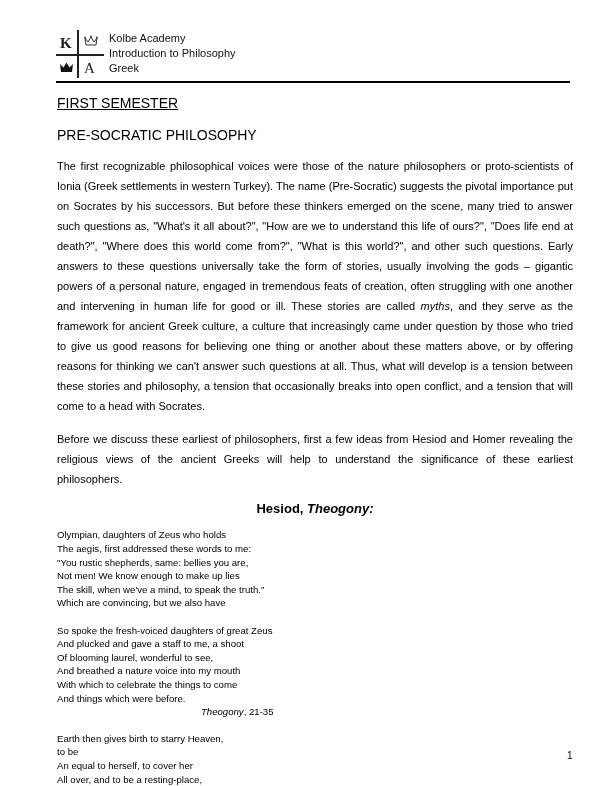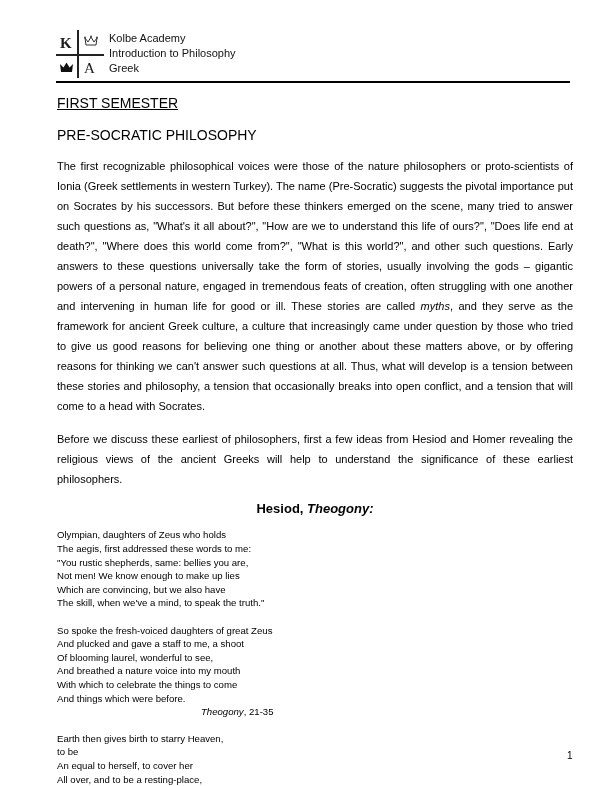--- a/index.html
+++ b/index.html
@@ -159,22 +159,22 @@
 
   <p class="para">Before we discuss these earliest of philosophers, first a few ideas from Hesiod and Homer revealing the religious views of the ancient Greeks will help to understand the significance of these earliest philosophers.</p>
 
   <p class="source"><span>Hesiod, </span><em>Theogony:</em></p>
 
   <div class="poem">
     <span class="line">Olympian, daughters of Zeus who holds</span>
     <span class="line">The aegis, first addressed these words to me:</span>
     <span class="line">"You rustic shepherds, same: bellies you are,</span>
     <span class="line">Not men!  We know enough to make up lies</span>
+    <span class="line">The skill, when we've a mind, to speak the truth."</span>
     <span class="line">Which are convincing, but we also have</span>
-    <span class="line">The skill, when we've a mind, to speak the truth."</span>
     <span class="line">&nbsp;</span>
     <span class="line">So spoke the fresh-voiced daughters of great Zeus</span>
     <span class="line">And plucked and gave a staff to me, a shoot</span>
     <span class="line">Of blooming laurel, wonderful to see,</span>
     <span class="line">And breathed a nature voice into my mouth</span>
     <span class="line">With which to celebrate the things to come</span>
     <span class="line">And things which were before.</span>
     <span class="attrib"><em>Theogony</em><span>, 21-35</span></span>
   </div>
 

